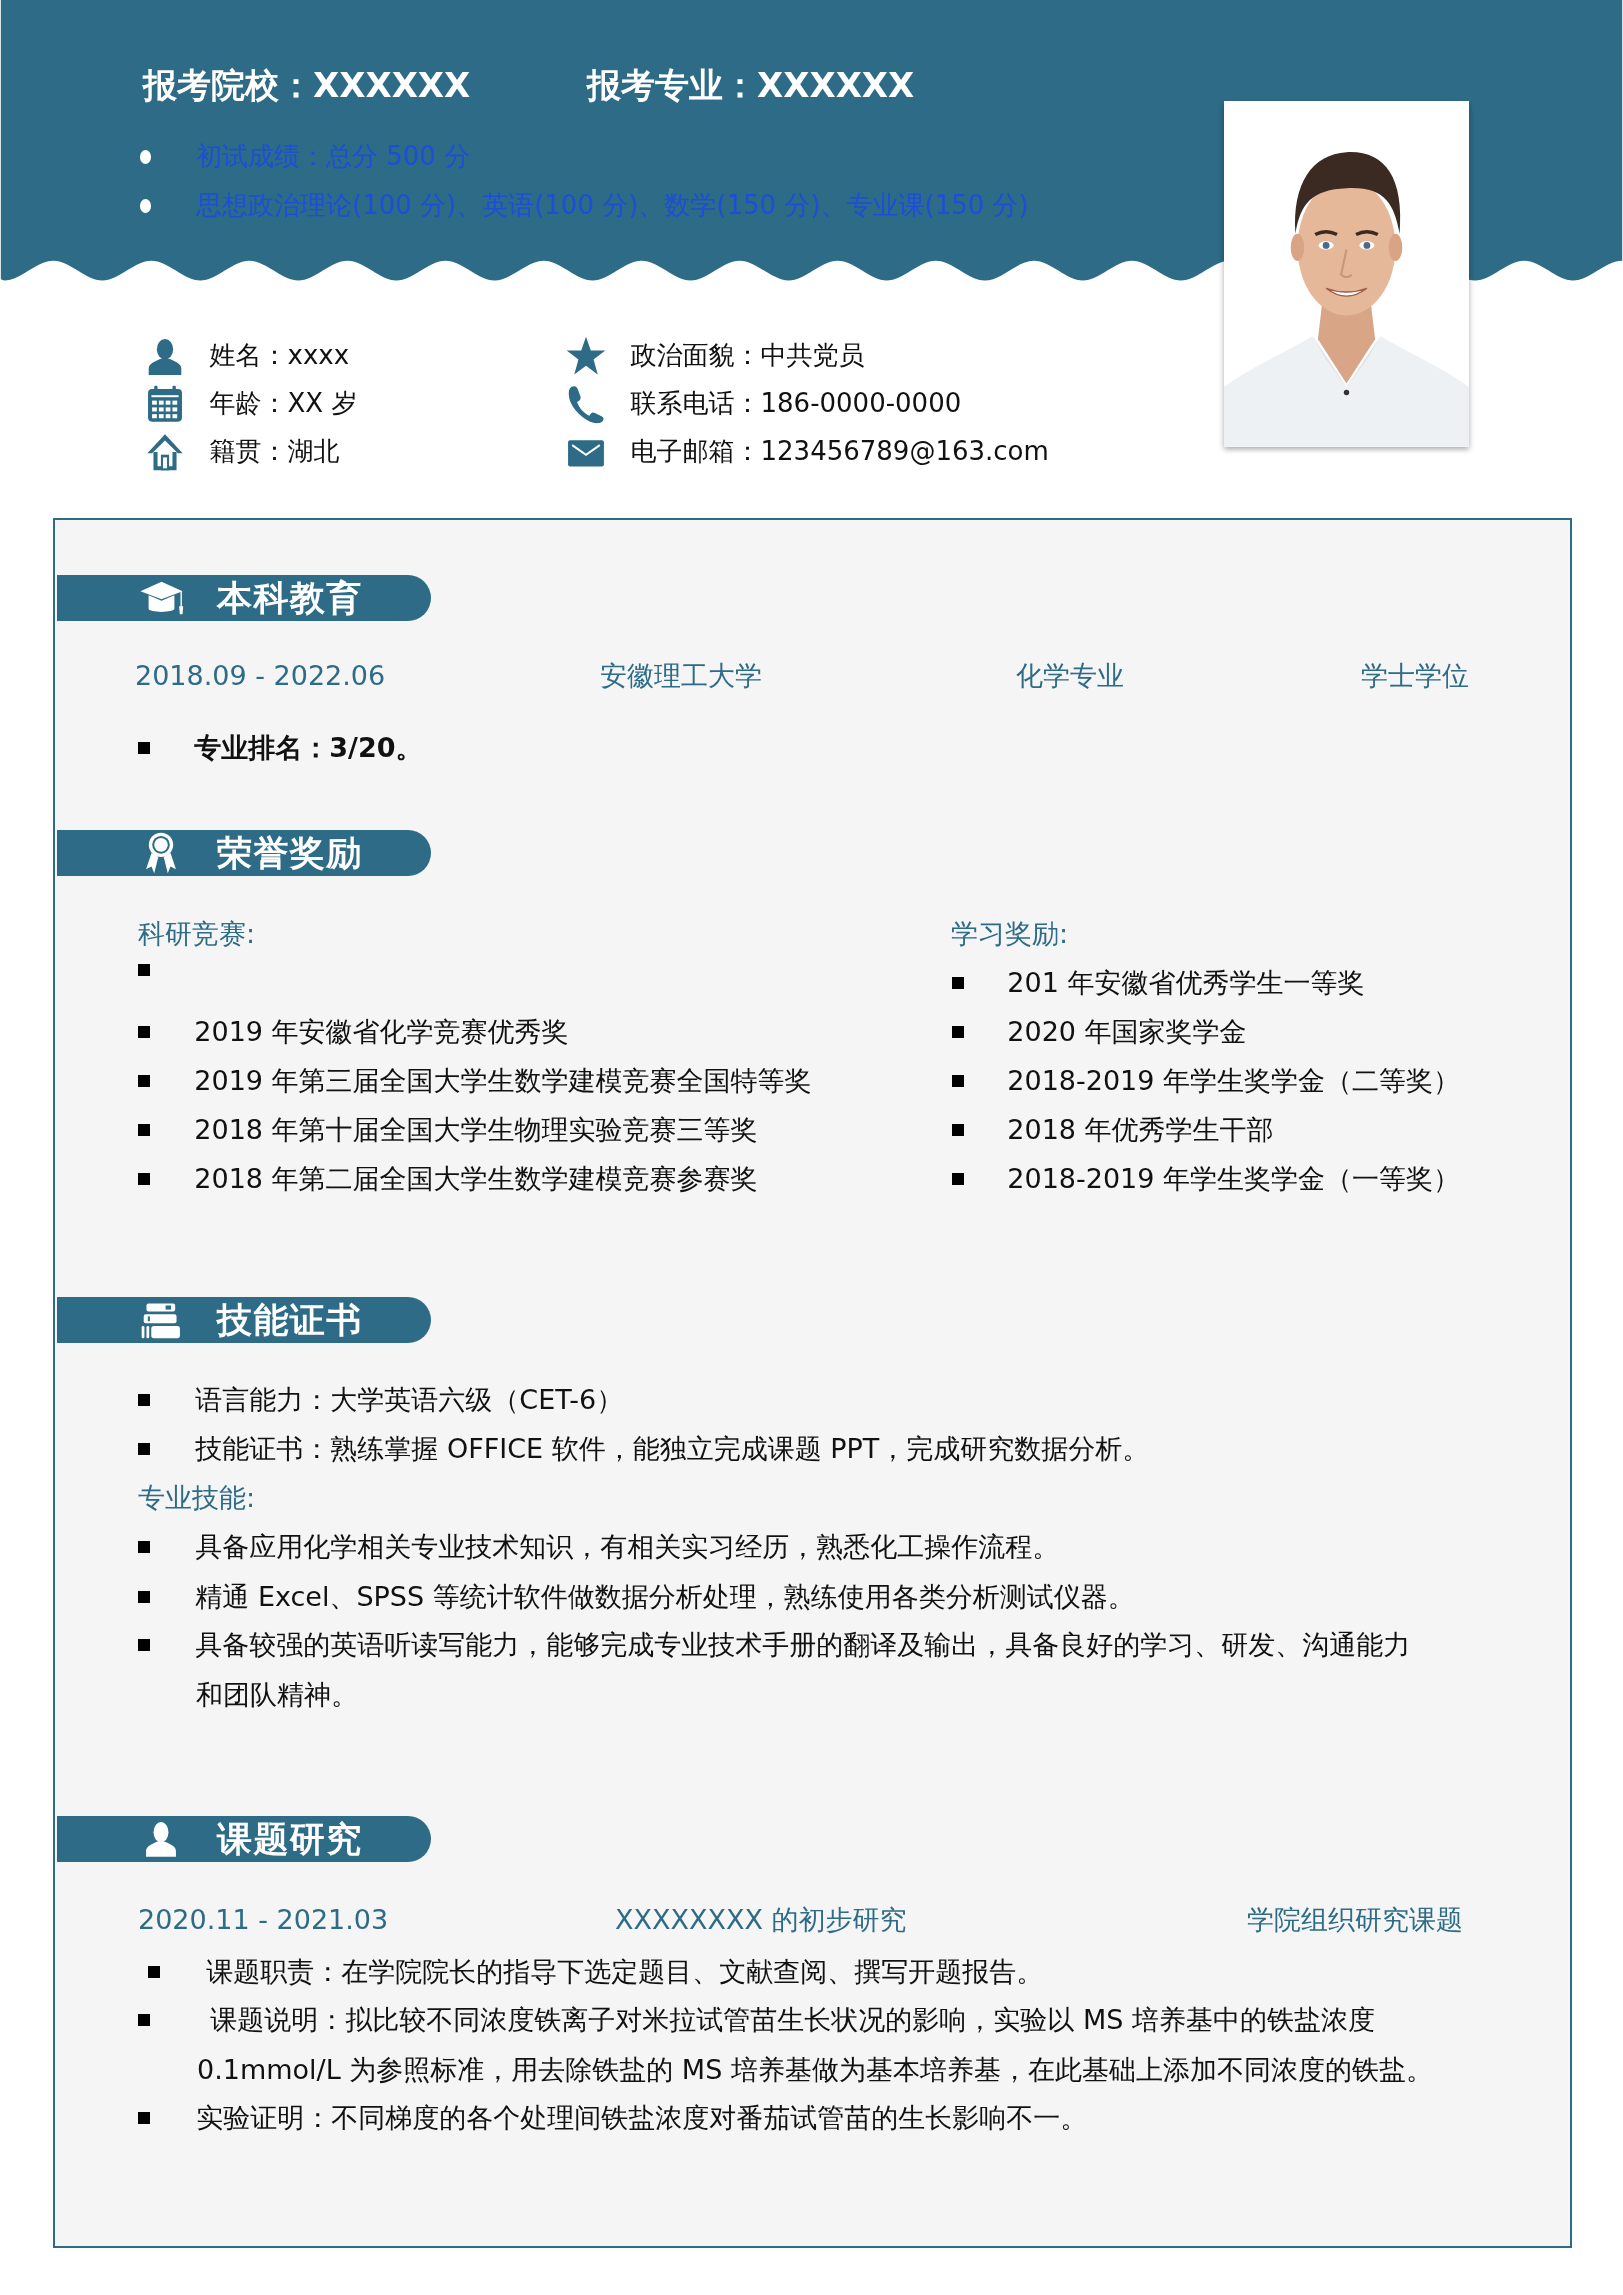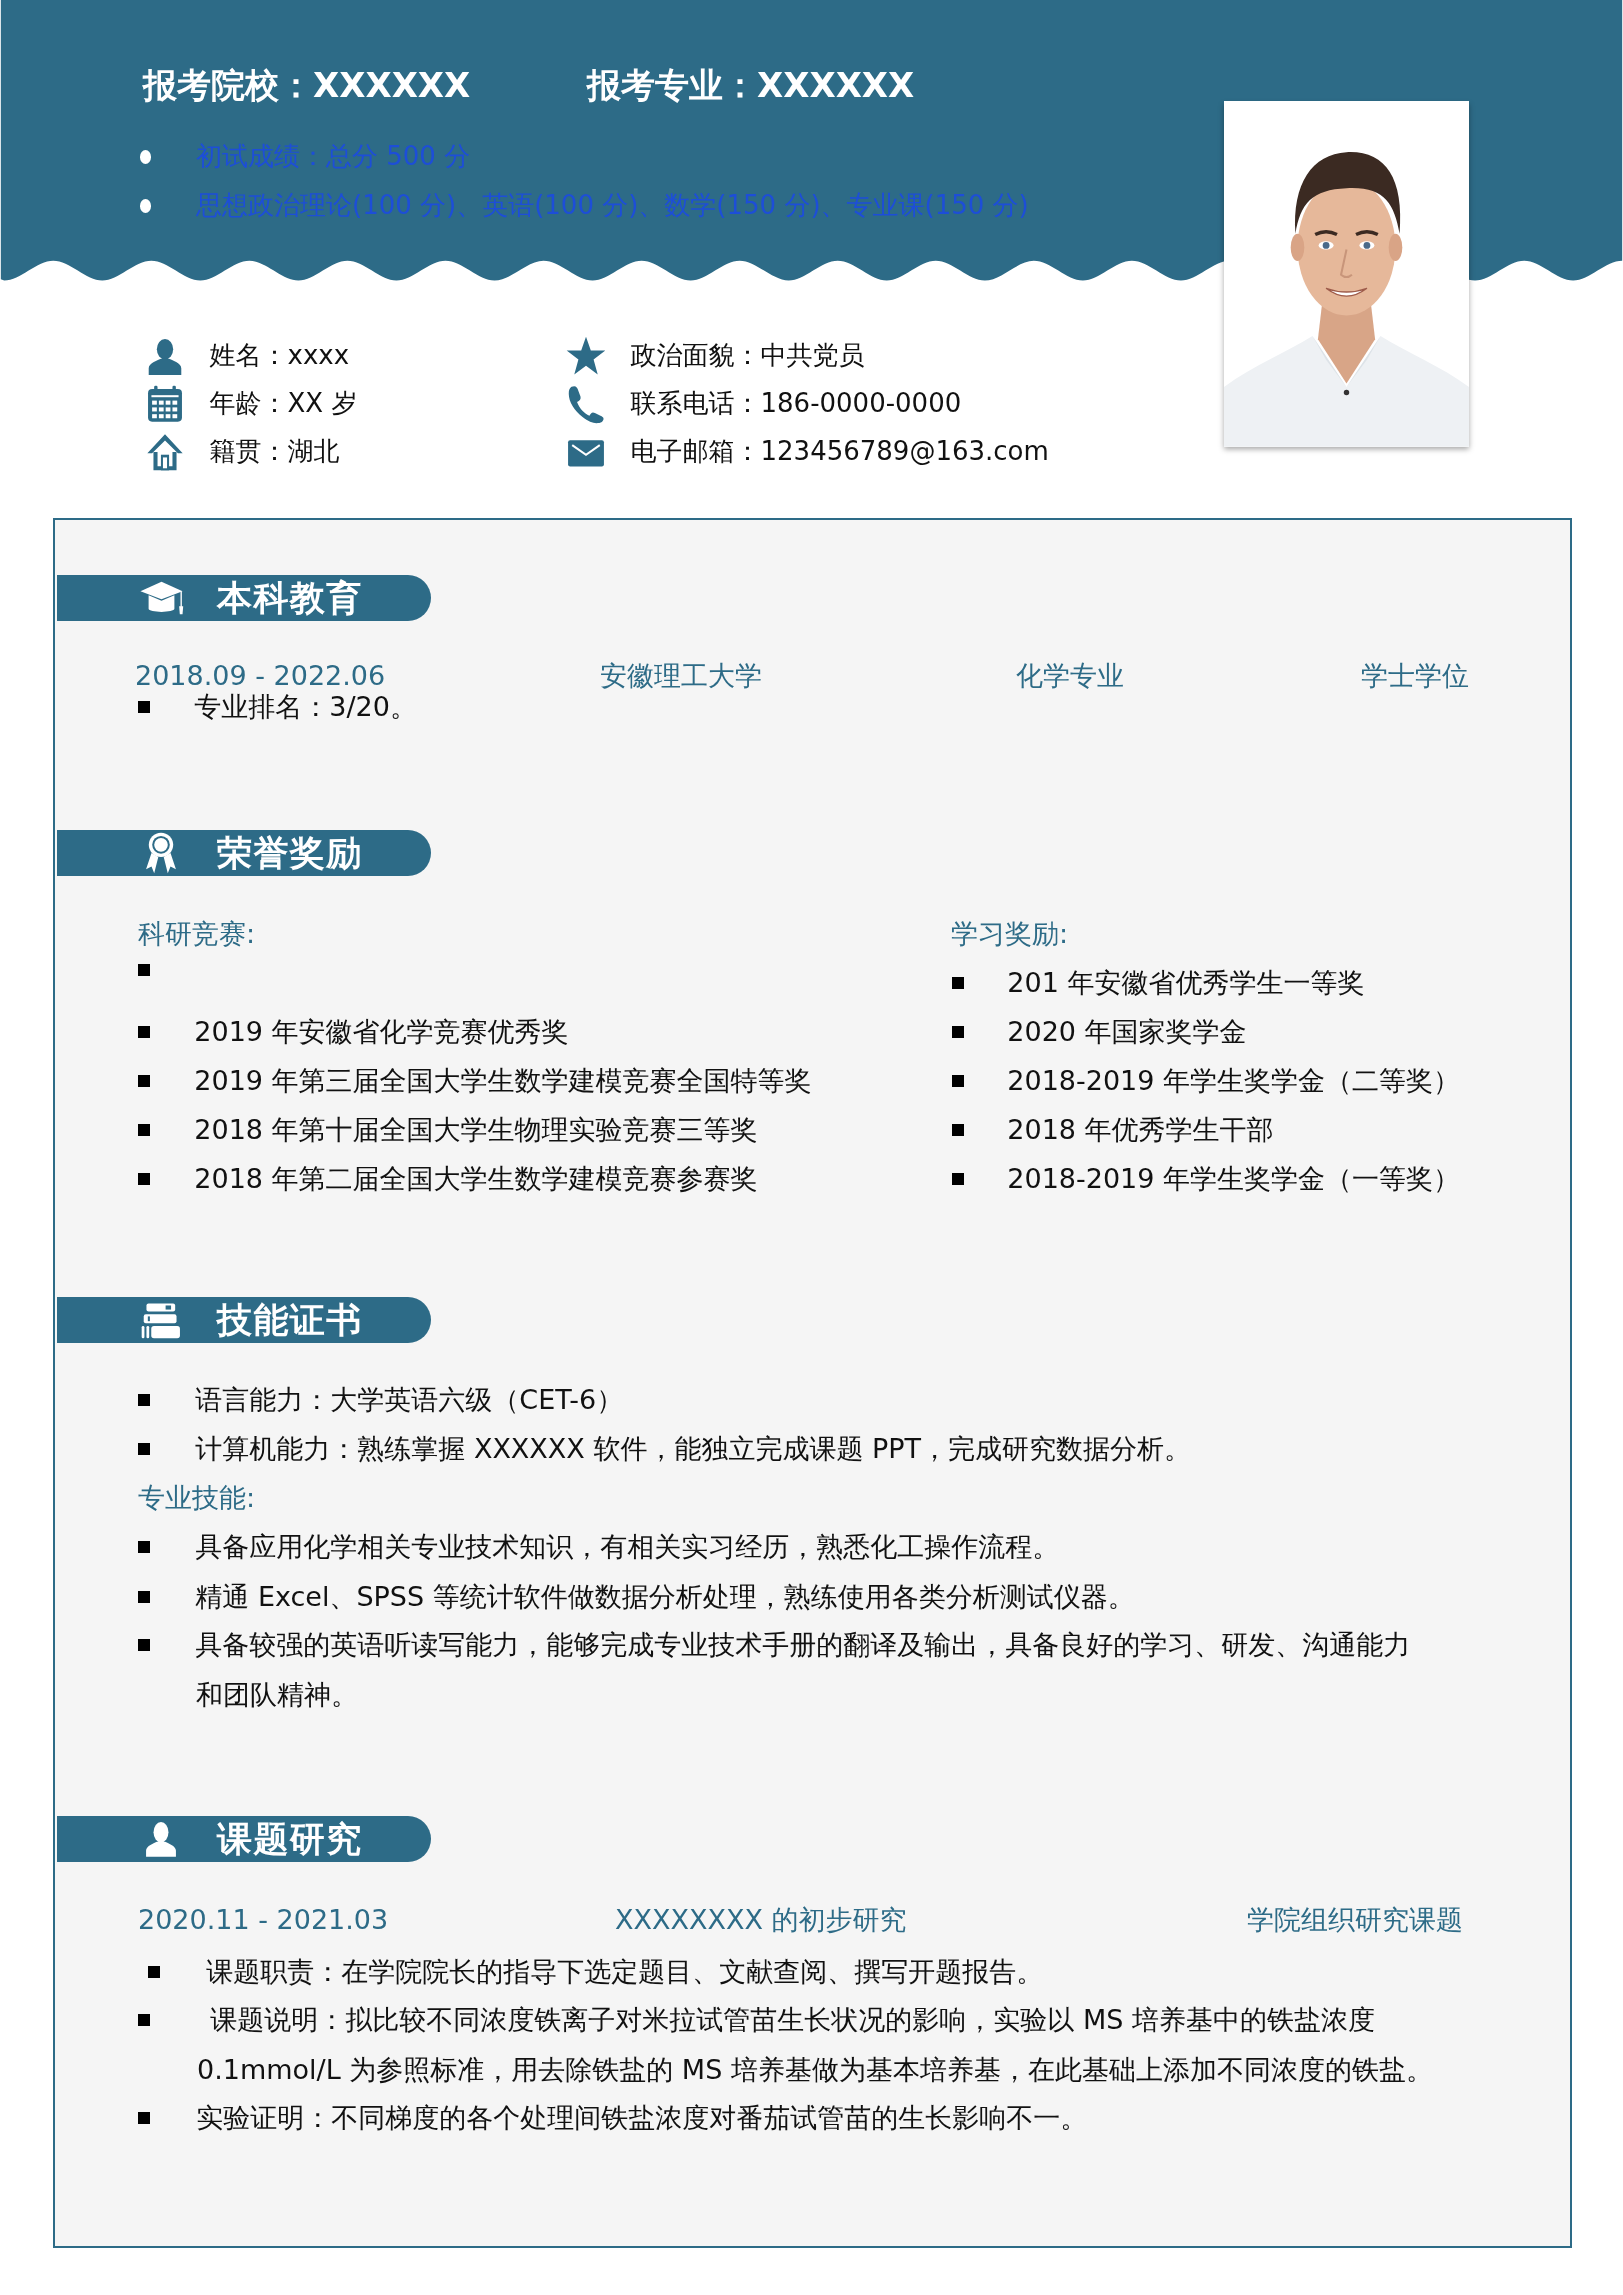--- a/index.html
+++ b/index.html
@@ -176,21 +176,21 @@
         <rect x="61" y="18" width="2" height="24" fill="#fff"></rect>
         <polygon points="59,40 65,40 64,52 60,52" fill="#fff"></polygon>
       </svg>
   </div>
   <span class="pill-label">本科教育</span>
 </div>
 <div class="abs row-accent" style="left:135px; top:657px;">2018.09 - 2022.06</div>
 <div class="abs row-accent" style="left:600px; top:657px;">安徽理工大学</div>
 <div class="abs row-accent" style="left:1016px; top:657px;">化学专业</div>
 <div class="abs row-accent" style="left:1361px; top:657px;">学士学位</div>
-<div class="bl" style="left:138px; top:688px;">
+<div class="bl" style="left:138px; top:729px;font-weight:bold;">
   <span class="sq"></span>
   <span class="bl-text" style="margin-left:44px;">专业排名：3/20。</span>
 </div>
 
 <div class="pill" style="top:830px;">
   <div class="pill-icon">
     <svg width="38" height="44" viewBox="0 0 56 64">
         <circle cx="28" cy="20" r="18" fill="#fff"></circle>
         <circle cx="28" cy="20" r="13" fill="#2d6b87"></circle>
         <circle cx="28" cy="20" r="10" fill="#fff"></circle>
@@ -260,21 +260,21 @@
       </svg>
   </div>
   <span class="pill-label">技能证书</span>
 </div>
 <div class="bl" style="left:138px; top:1381px;">
     <span class="sq"></span>
     <span class="bl-text" style="margin-left:45px;">语言能力：大学英语六级（CET-6）</span>
   </div>
 <div class="bl" style="left:138px; top:1430px;">
     <span class="sq"></span>
-    <span class="bl-text" style="margin-left:45px;">计算机能力：熟练掌握 XXXXXX 软件，能独立完成课题 PPT，完成研究数据分析。</span>
+    <span class="bl-text" style="margin-left:45px;">技能证书：熟练掌握 OFFICE 软件，能独立完成课题 PPT，完成研究数据分析。</span>
   </div>
 <div class="abs sub-label" style="left:138px; top:1479px;">专业技能:</div>
 <div class="bl" style="left:138px; top:1528px;">
     <span class="sq"></span>
     <span class="bl-text" style="margin-left:45px;">具备应用化学相关专业技术知识，有相关实习经历，熟悉化工操作流程。</span>
   </div>
 <div class="bl" style="left:138px; top:1578px;">
     <span class="sq"></span>
     <span class="bl-text" style="margin-left:45px;">精通 Excel、SPSS 等统计软件做数据分析处理，熟练使用各类分析测试仪器。</span>
   </div>

